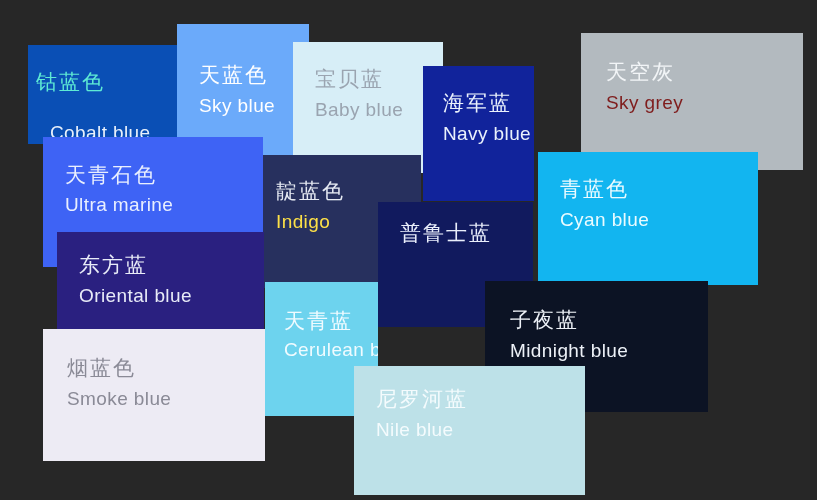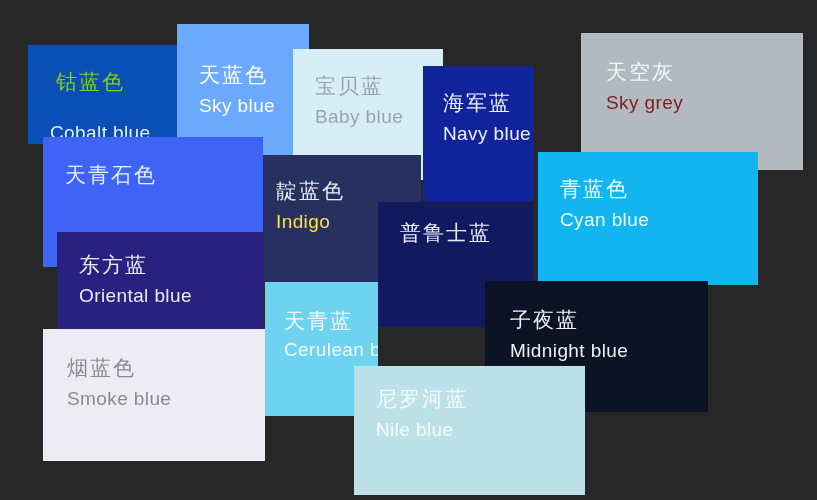--- a/index.html
+++ b/index.html
@@ -35,41 +35,42 @@
     letter-spacing: 0.4px;
     white-space: nowrap;
     line-height: 1;
   }
 </style>
 </head>
 <body>
 
 <div id="stage" style="width: 817px; height: 500px; background: rgb(39, 39, 39);">
     <div class="swatch" style="left: 28px; top: 45px; width: 152px; height: 99px; background: rgb(10, 79, 181); z-index: 1;">
-      <div class="cn" style="left: 28px; top: 26px; color: #84cc16;">钴蓝色</div>
+      <div class="cn" style="left: 8px; top: 26px; color: #5eead4;">钴蓝色</div>
       <div class="en" style="left: 22px; top: 58px; color: rgb(232, 240, 251); margin-top: 20px;">Cobalt blue</div>
     </div>
     <div class="swatch" style="left: 177px; top: 24px; width: 132px; height: 134px; background: rgb(107, 170, 250); z-index: 2;">
       <div class="cn" style="left: 22px; top: 40px; color: rgb(255, 255, 255);">天蓝色</div>
       <div class="en" style="left: 22px; top: 72px; color: rgb(255, 255, 255);">Sky blue</div>
     </div>
-    <div class="swatch" style="left: 293px; top: 49px; width: 150px; height: 131px; background: rgb(215, 238, 247); z-index: 3; padding-left: 46px;">
+    <div class="swatch" style="left: 293px; top: 42px; width: 150px; height: 131px; background: rgb(215, 238, 247); z-index: 3; padding-left: 46px;">
       <div class="cn" style="left: 22px; top: 26px; color: rgb(154, 164, 176);">宝贝蓝</div>
       <div class="en" style="left: 22px; top: 58px; color: rgb(154, 164, 176);">Baby blue</div>
     </div>
     <div class="swatch" style="left: 423px; top: 66px; width: 111px; height: 135px; background: rgb(17, 35, 155); z-index: 4;">
       <div class="cn" style="left: 20px; top: 26px; color: rgb(234, 241, 252);">海军蓝</div>
       <div class="en" style="left: 20px; top: 58px; color: rgb(234, 241, 252);">Navy blue</div>
     </div>
     <div class="swatch" style="left: 581px; top: 33px; width: 222px; height: 137px; background: rgb(179, 186, 191); z-index: 5; padding-left: 42px;">
       <div class="cn" style="left: 25px; top: 28px; color: rgb(242, 245, 247);">天空灰</div>
       <div class="en" style="left: 25px; top: 60px; color: #7f1d1d;">Sky grey</div>
     </div>
     <div class="swatch" style="left: 43px; top: 137px; width: 220px; height: 130px; background: rgb(62, 99, 245); z-index: 6;">
       <div class="cn" style="left: 22px; top: 27px; color: rgb(233, 239, 254);">天青石色</div>
+      <div class="en" style="left: 22px; top: 58px; color: rgb(233, 239, 254);">Ultra marine</div>
     </div>
     <div class="swatch" style="left: 263px; top: 155px; width: 158px; height: 133px; background: rgb(39, 48, 94); z-index: 7;">
       <div class="cn" style="left: 13px; top: 25px; color: rgb(230, 234, 243);">靛蓝色</div>
       <div class="en" style="left: 13px; top: 57px; color: #fde047;">Indigo</div>
     </div>
     <div class="swatch" style="left: 538px; top: 152px; width: 220px; height: 133px; background: rgb(18, 181, 240); z-index: 8;">
       <div class="cn" style="left: 22px; top: 26px; color: rgb(234, 251, 255);">青蓝色</div>
       <div class="en" style="left: 22px; top: 58px; color: rgb(234, 251, 255);">Cyan blue</div>
     </div>
     <div class="swatch" style="left: 378px; top: 202px; width: 155px; height: 125px; background: rgb(17, 26, 94); z-index: 9;">

